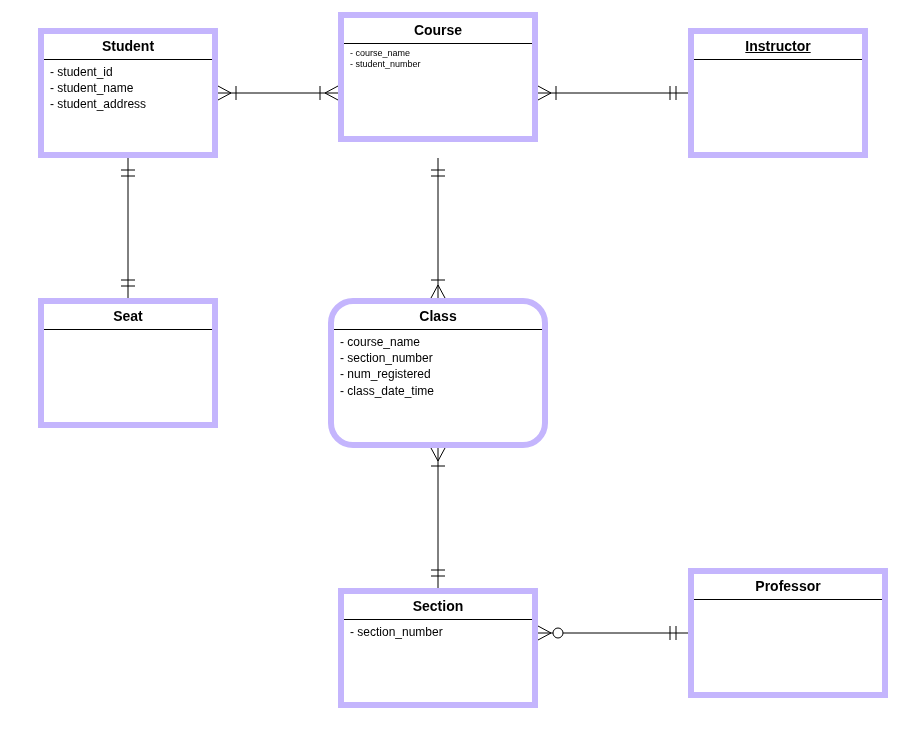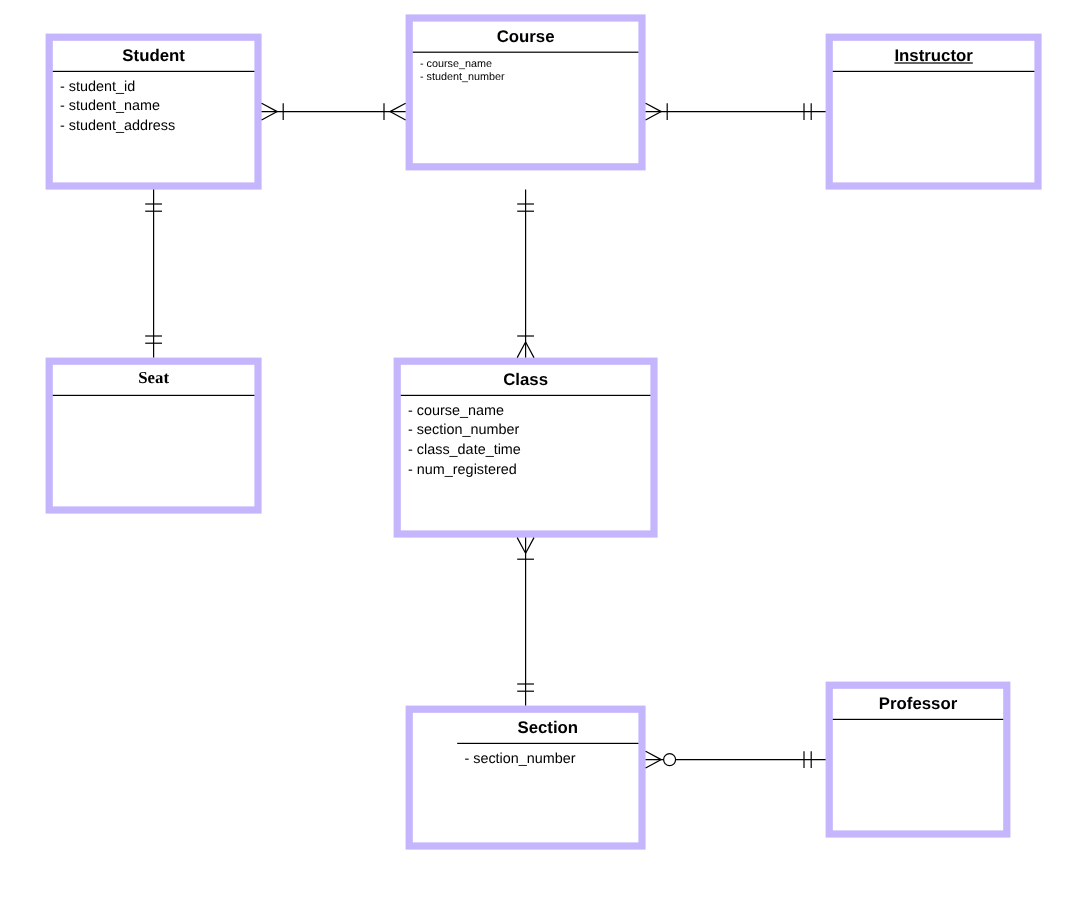--- a/index.html
+++ b/index.html
@@ -70,42 +70,42 @@
   <div class="attrs small">
     <div>- course_name</div>
     <div>- student_number</div>
   </div>
 </div>
 
 <div class="entity" style="left:688px; top:28px; width:180px; height:130px;text-decoration:underline;">
   <div class="title">Instructor</div>
 </div>
 
-<div class="entity" style="left:38px; top:298px; width:180px; height:130px;font-family:Liberation Serif, serif;">
+<div class="entity" style="left:38px; top:298px; width:180px; height:130px;">
   <div class="title">Seat</div>
 </div>
 
-<div class="entity" style="left:328px; top:298px; width:220px; height:150px;">
+<div class="entity" style="left:328px; top:298px; width:220px; height:150px;border-radius:25px;">
   <div class="title">Class</div>
   <div class="attrs">
     <div>- course_name</div>
     <div>- section_number</div>
+    <div>- num_registered</div>
     <div>- class_date_time</div>
-    <div>- num_registered</div>
   </div>
 </div>
 
-<div class="entity" style="left:338px; top:588px; width:200px; height:120px;padding-left:37px;">
+<div class="entity" style="left:338px; top:588px; width:200px; height:120px;">
   <div class="title">Section</div>
   <div class="attrs">
     <div>- section_number</div>
   </div>
 </div>
 
-<div class="entity" style="left:688px; top:568px; width:154px; height:130px;">
+<div class="entity" style="left:688px; top:568px; width:200px; height:130px;">
   <div class="title">Professor</div>
 </div>
 
 <svg class="connectors">
 
   <line x1="218" y1="93" x2="338" y2="93"></line>
 
   <polyline points="218,86 231,93 218,100"></polyline>
   <line x1="236" y1="86" x2="236" y2="100"></line>
 

